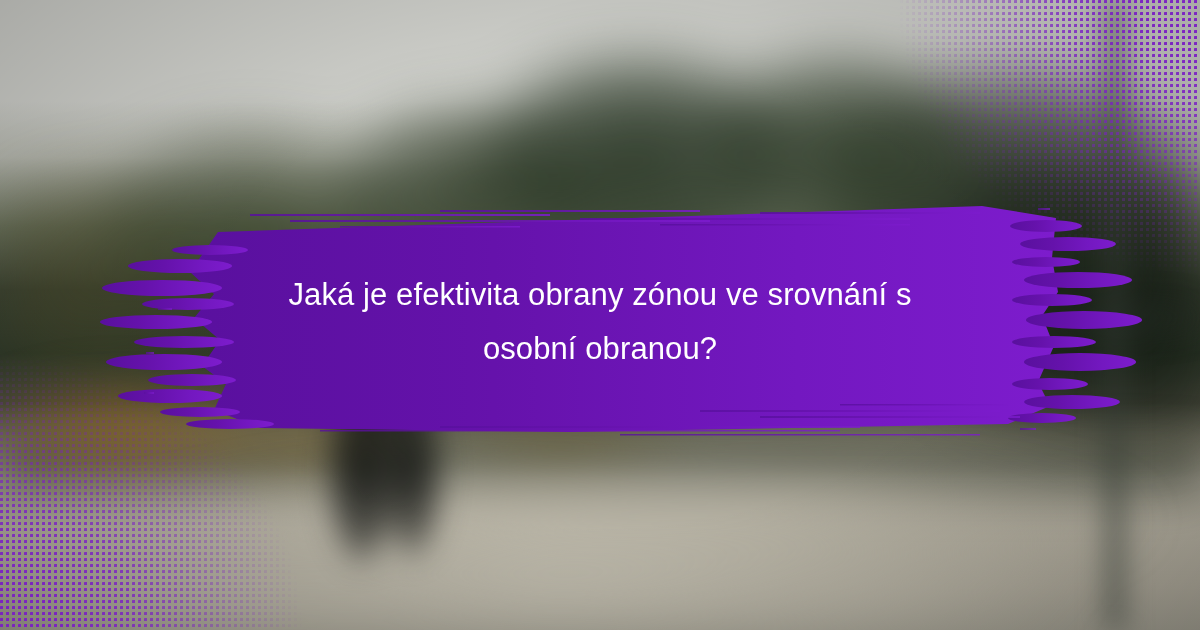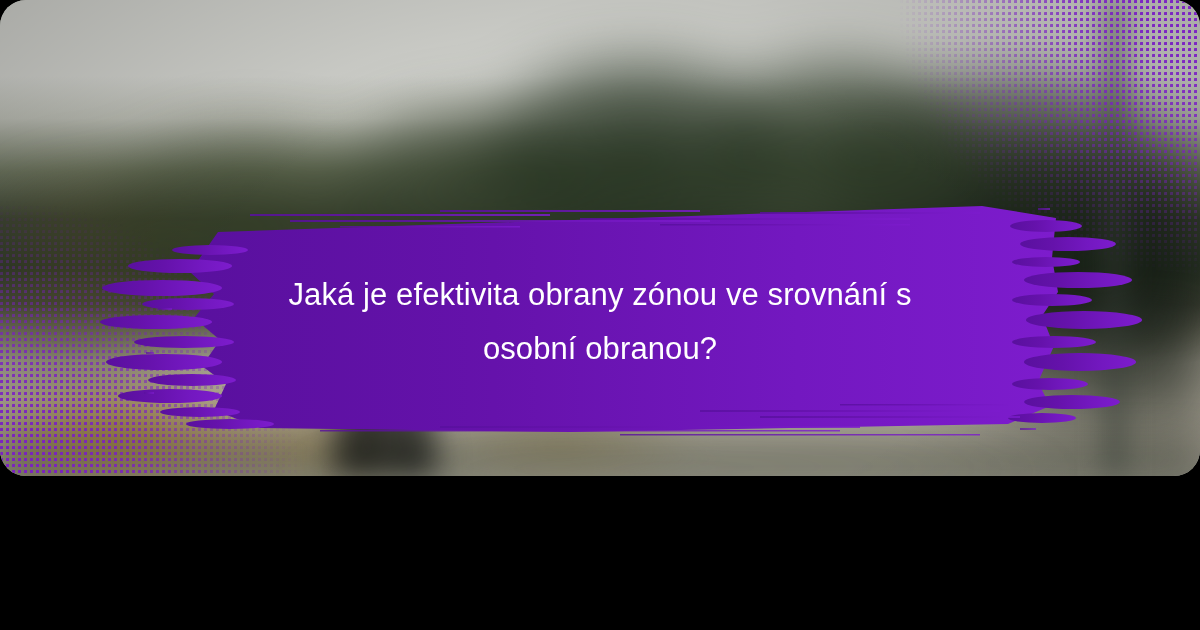--- a/index.html
+++ b/index.html
@@ -7,24 +7,23 @@
     padding: 0;
     background: #000;
   }
   body {
     font-family: "Liberation Sans", sans-serif;
   }
 
   #stage {
     position: relative;
     width: 1200px;
-    height: 476px;
+    height: 630px;
     overflow: hidden;
     background: #8e9188;
-    border-radius: 26px;
   }
 
   
   .bg-layer {
     position: absolute;
     inset: 0;
     pointer-events: none;
   }
 
   

